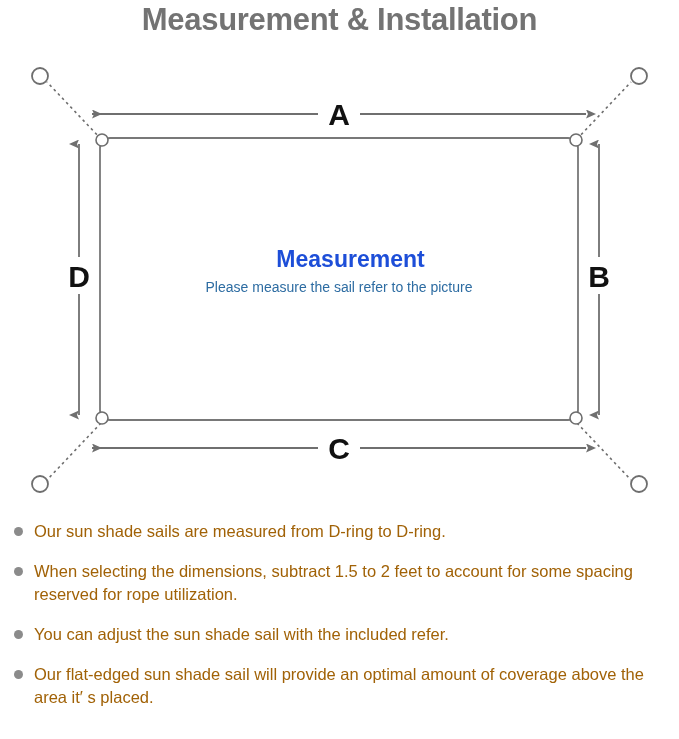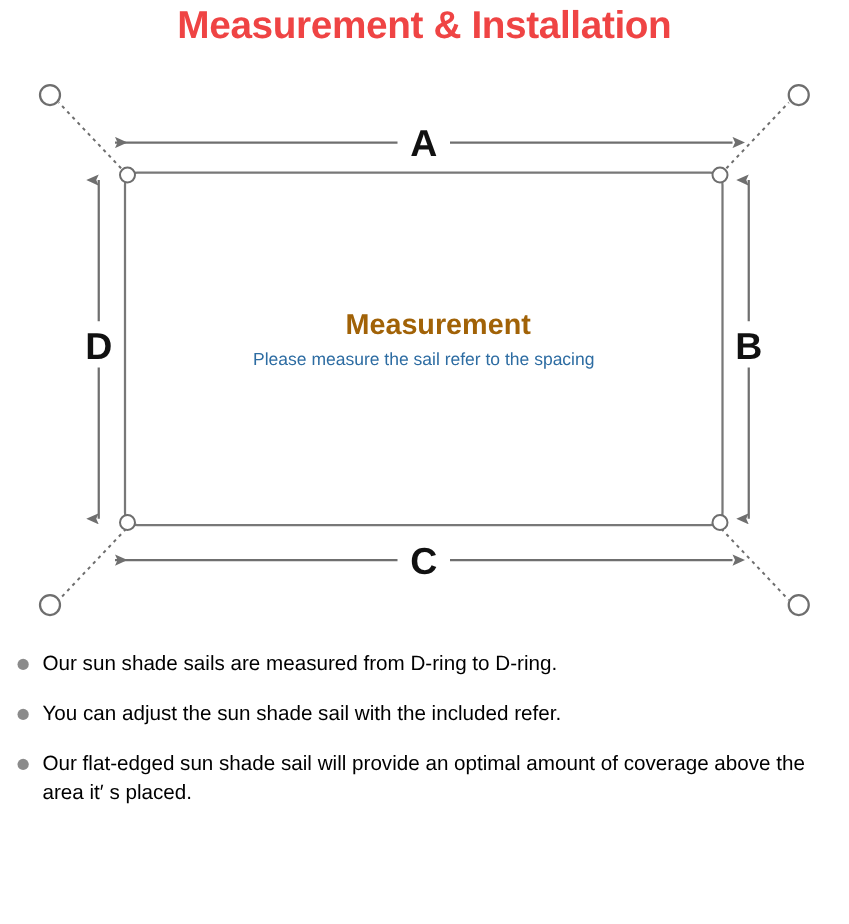--- a/index.html
+++ b/index.html
@@ -17,21 +17,21 @@
 
   
   #page-title {
     position: absolute;
     left: 0;
     top: 0;
     width: 679px;
     text-align: center;
     font-size: 31px;
     font-weight: bold;
-    color: #ef4444;
+    color: #737373;
     letter-spacing: -0.3px;
     line-height: 40px;
     white-space: nowrap;
   }
 
   
   #diagram {
     position: absolute;
     left: 0;
     top: 44px;
@@ -47,21 +47,21 @@
     position: absolute;
     left: 100px;
     top: 138px;
     width: 478px;
     text-align: center;
     pointer-events: none;
   }
   #sail-label .heading {
     font-size: 23px;
     font-weight: bold;
-    color: #a16207;
+    color: #1d4ed8;
     line-height: 30px;
     margin-top: 106px;
     padding-left: 23px;
   }
   #sail-label .sub {
     font-size: 14px;
     color: #2d6ca2;
     line-height: 22px;
     margin-top: 2px;
   }
@@ -85,21 +85,21 @@
     height: 9px;
     border-radius: 50%;
     background: #8b8b8b;
     margin-top: 7px;
     margin-right: 11px;
   }
   .note-text {
     flex: 1 1 auto;
     font-size: 16.5px;
     line-height: 23px;
-    color: #000000;
+    color: #a16207;
   }
 </style>
 </head>
 <body>
 
 <div id="page-title">Measurement &amp; Installation</div>
 
 <div id="diagram">
   <svg width="679" height="470" viewBox="0 0 679 470" xmlns="http://www.w3.org/2000/svg">
     <defs>
@@ -161,27 +161,31 @@
     <g stroke="#6f6f6f" stroke-width="1.8">
       <line x1="599" y1="213" x2="599" y2="100" marker-end="url(#arrowU)"></line>
       <line x1="599" y1="250" x2="599" y2="371" marker-end="url(#arrowD)"></line>
     </g>
     <text x="599" y="243" text-anchor="middle" font-family="Liberation Sans, sans-serif" font-size="30" font-weight="bold" fill="#111111">B</text>
   </svg>
 </div>
 
 <div id="sail-label">
   <div class="heading">Measurement</div>
-  <div class="sub">Please measure the sail refer to the spacing</div>
+  <div class="sub">Please measure the sail refer to the picture</div>
 </div>
 
 <div id="notes">
   <div class="note-row">
     <span class="note-bullet"></span>
     <span class="note-text">Our sun shade sails are measured from D-ring to D-ring.</span>
+  </div>
+  <div class="note-row">
+    <span class="note-bullet"></span>
+    <span class="note-text">When selecting the dimensions, subtract 1.5 to 2 feet to account for some spacing reserved for rope utilization.</span>
   </div>
   <div class="note-row">
     <span class="note-bullet"></span>
     <span class="note-text">You can adjust the sun shade sail with the included refer.</span>
   </div>
   <div class="note-row">
     <span class="note-bullet"></span>
     <span class="note-text">Our flat-edged sun shade sail will provide an optimal amount of coverage above the area it′ s placed.</span>
   </div>
 </div>

